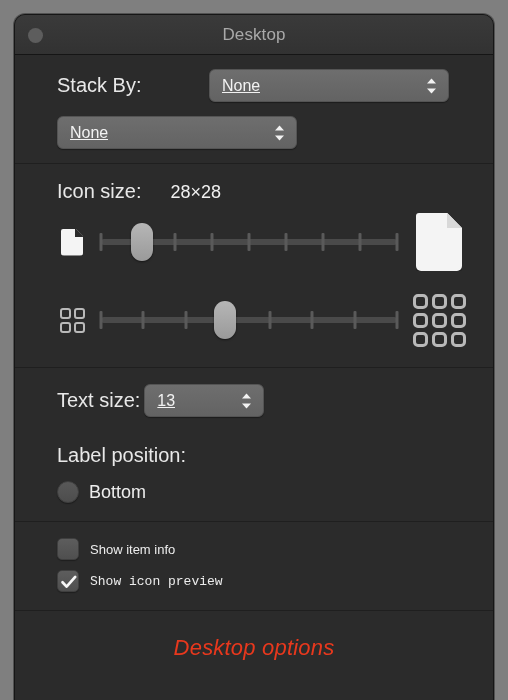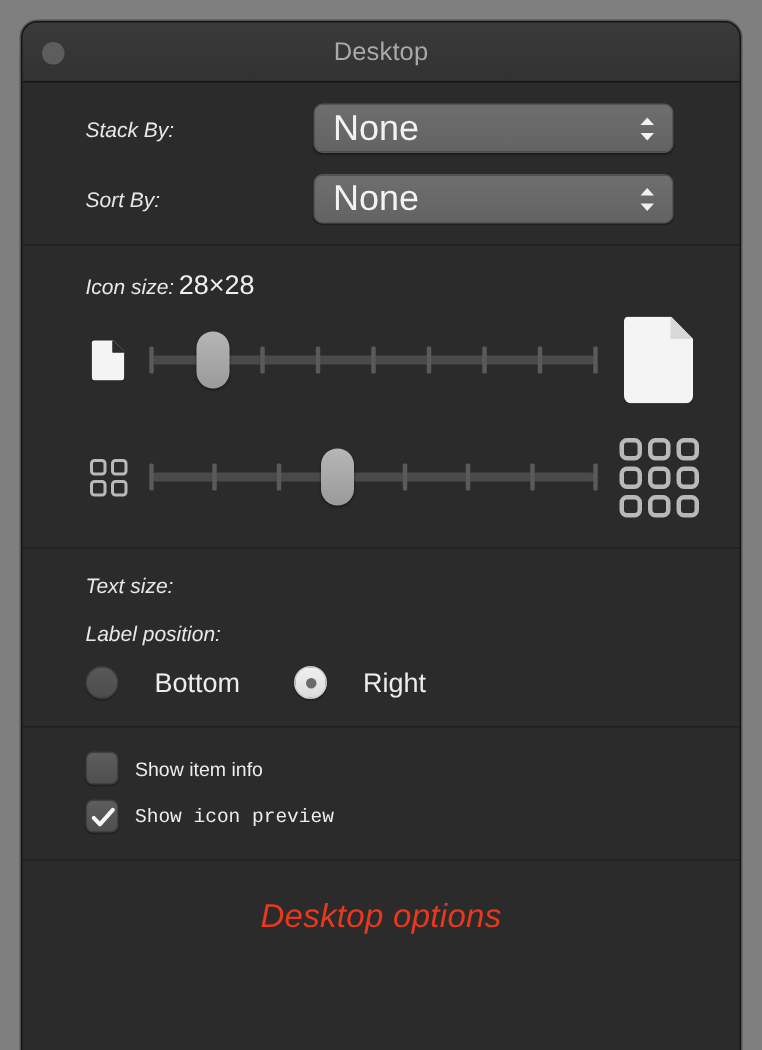--- a/index.html
+++ b/index.html
@@ -66,24 +66,23 @@
   .section-inner { padding: 14px 26px 14px 42px; }
 
   
   .row {
     display: flex;
     align-items: center;
   }
   .row + .row { margin-top: 14px; }
 
   .field-label {
-    font-size: 14px;
+    font-size: 20px;
     color: #e8e8e8;
     white-space: nowrap;
-    font-style: italic;
   }
   .label-w {
     width: 152px;
     flex: 0 0 152px;
   }
 
   
   .popup {
     position: relative;
     height: 33px;
@@ -92,45 +91,46 @@
     border-radius: 6px;
     display: flex;
     align-items: center;
     padding: 0 34px 0 12px;
     box-shadow: 0 1px 1px rgba(0,0,0,.35);
     cursor: pointer;
   }
   .popup-wide { width: 240px; }
   .popup-narrow { width: 120px; }
   .popup-value {
-    font-size: 24px;
+    font-size: 16px;
     color: #f2f2f2;
     white-space: nowrap;
     overflow: hidden;
+    text-decoration: underline;
   }
   .stepper {
     position: absolute;
     right: 11px;
     top: 50%;
     transform: translateY(-50%);
     width: 12px;
     height: 20px;
     display: flex;
     flex-direction: column;
     justify-content: center;
     align-items: center;
     gap: 2px;
   }
   .chev { width: 11px; height: 7px; display: block; }
 
   
   .stack-label-row {
     display: flex;
     align-items: baseline;
-    gap: 3px;
+    gap: 29px;
     margin-bottom: 6px;
     text-align: right;
   }
   .value-text {
     font-size: 18px;
     color: #f0f0f0;
     font-weight: 500;
   }
 
   .slider-row {
@@ -227,21 +227,21 @@
     margin-top: -19px;
     margin-left: -11px;
     background: linear-gradient(#b6b6b6, #9a9a9a);
     border-radius: 11px;
     box-shadow: 0 1px 2px rgba(0,0,0,.5);
     cursor: grab;
   }
 
   
   .radio-row { display: flex; align-items: center; gap: 36px; margin-top: 14px; }
-  .radio-item { display: flex; align-items: center; gap: 24px; cursor: pointer; }
+  .radio-item { display: flex; align-items: center; gap: 10px; cursor: pointer; }
   .radio {
     width: 22px; height: 22px;
     border-radius: 50%;
     flex: 0 0 22px;
     background: linear-gradient(#585858, #4d4d4d);
     border: 1px solid #3f3f3f;
     box-shadow: 0 1px 1px rgba(0,0,0,.35);
     position: relative;
   }
   .radio.on {
@@ -305,21 +305,20 @@
             <svg class="chev" viewBox="0 0 11 7" aria-hidden="true">
                 <path d="M5.5 0.4 L10 5.4 L1 5.4 Z" fill="#f2f2f2"></path>
               </svg>
             <svg class="chev" viewBox="0 0 11 7" aria-hidden="true">
                 <path d="M5.5 6.6 L1 1.6 L10 1.6 Z" fill="#f2f2f2"></path>
               </svg>
           </span>
         </div>
       </div>
       <div class="row">
-        <div class="field-label label-w">Sort By:</div>
         <div class="popup popup-wide">
           <span class="popup-value">None</span>
           <span class="stepper">
             <svg class="chev" viewBox="0 0 11 7" aria-hidden="true">
                 <path d="M5.5 0.4 L10 5.4 L1 5.4 Z" fill="#f2f2f2"></path>
               </svg>
             <svg class="chev" viewBox="0 0 11 7" aria-hidden="true">
                 <path d="M5.5 6.6 L1 1.6 L10 1.6 Z" fill="#f2f2f2"></path>
               </svg>
           </span>
@@ -405,32 +404,39 @@
         </div>
       </div>
 
     </div>
   </div>
 
   <div class="section">
     <div class="section-inner" style="padding-top:16px;padding-bottom:18px;">
       <div class="row">
         <div class="field-label" style="margin-right:4px;">Text size:</div>
-      </div>
-
-      <div style="margin-top:16px;">
+        <div class="popup popup-narrow">
+          <span class="popup-value">13</span>
+          <span class="stepper">
+            <svg class="chev" viewBox="0 0 11 7" aria-hidden="true">
+                <path d="M5.5 0.4 L10 5.4 L1 5.4 Z" fill="#f2f2f2"></path>
+              </svg>
+            <svg class="chev" viewBox="0 0 11 7" aria-hidden="true">
+                <path d="M5.5 6.6 L1 1.6 L10 1.6 Z" fill="#f2f2f2"></path>
+              </svg>
+          </span>
+        </div>
+      </div>
+
+      <div style="margin-top:27px;">
         <div class="field-label">Label position:</div>
         <div class="radio-row">
           <label class="radio-item">
             <span class="radio"></span>
             <span class="radio-label">Bottom</span>
-          </label>
-          <label class="radio-item">
-            <span class="radio on"></span>
-            <span class="radio-label">Right</span>
           </label>
         </div>
       </div>
     </div>
   </div>
 
   <div class="section">
     <div class="section-inner" style="padding-top:16px;padding-bottom:18px;">
       <label class="check-row">
         <span class="checkbox"></span>

